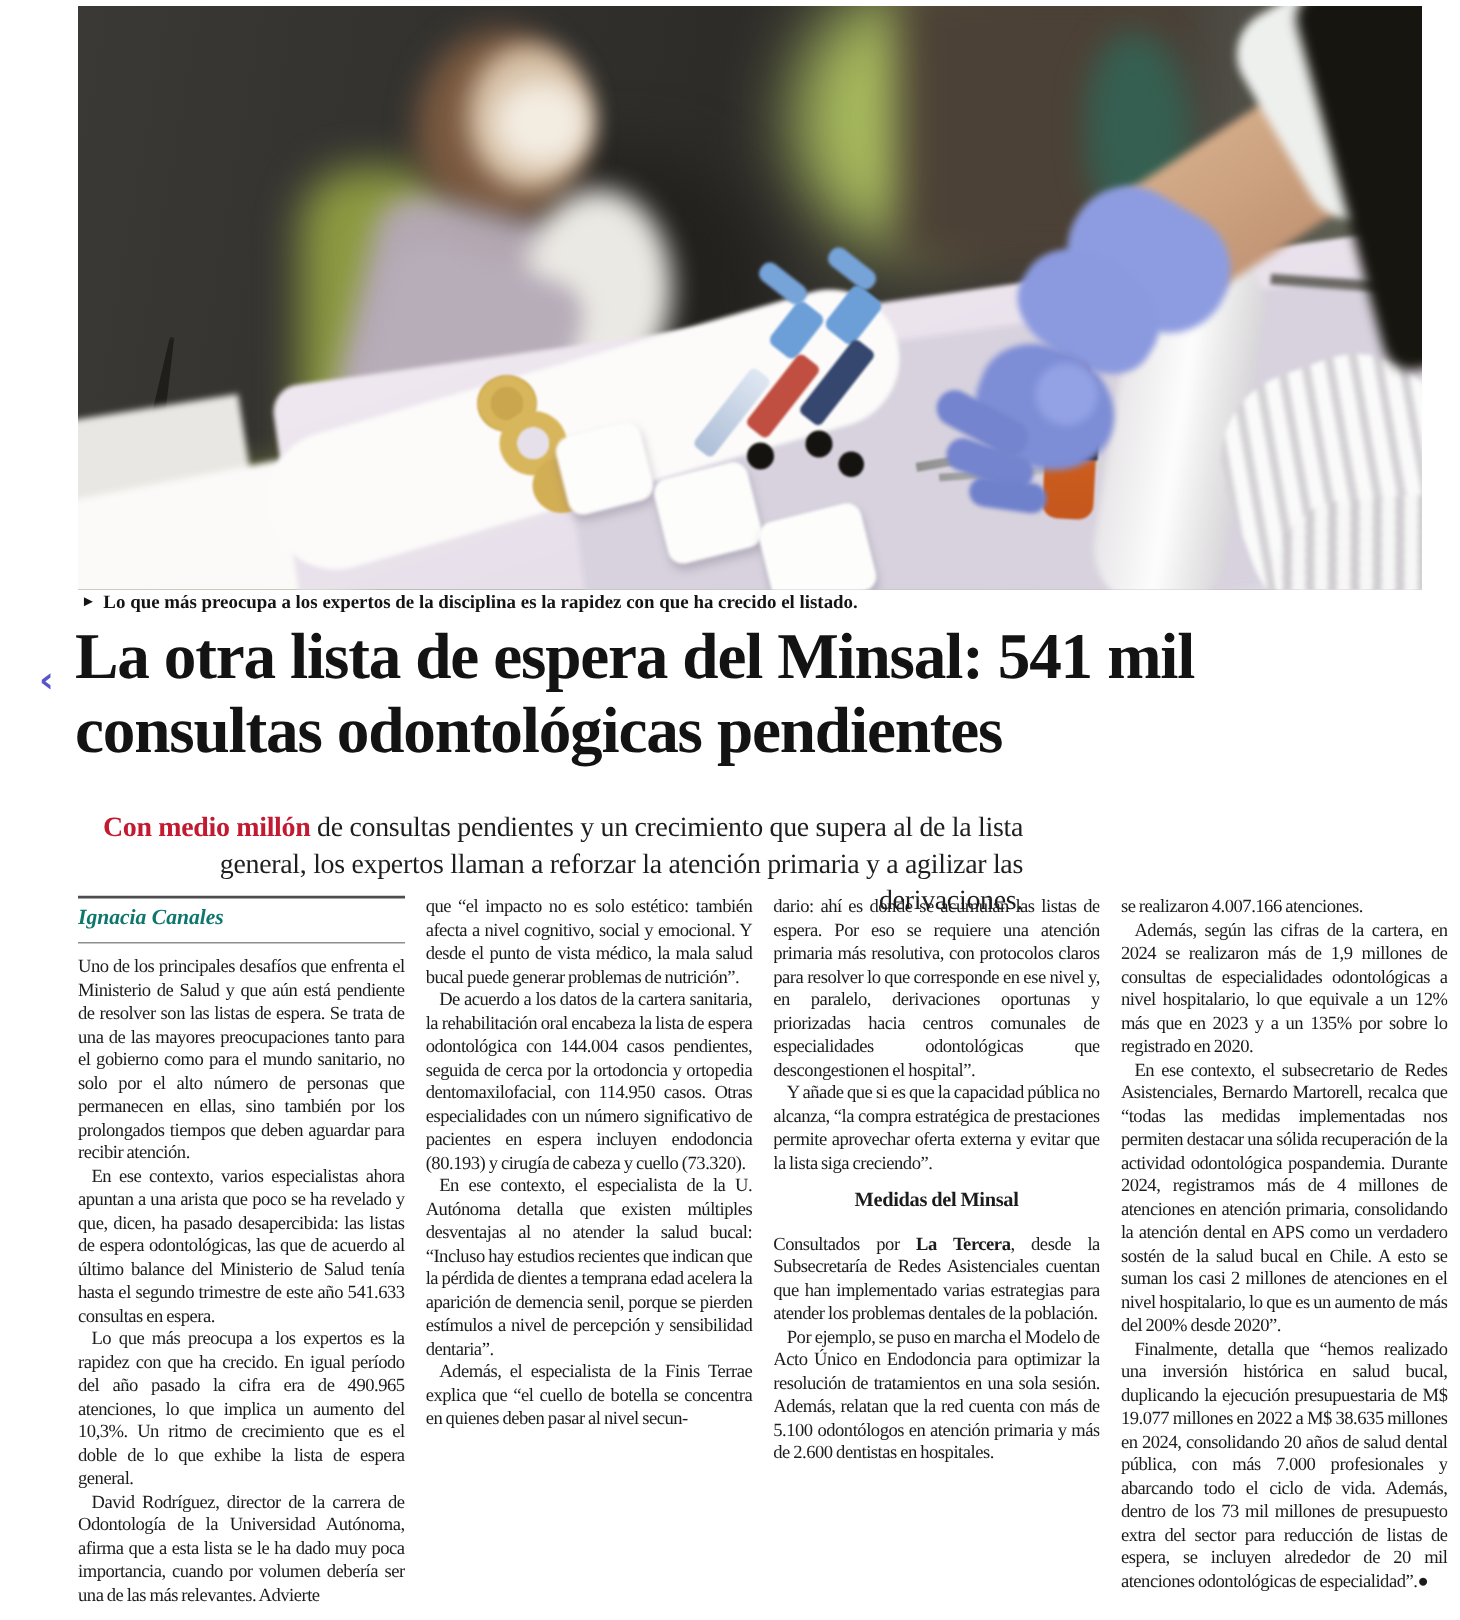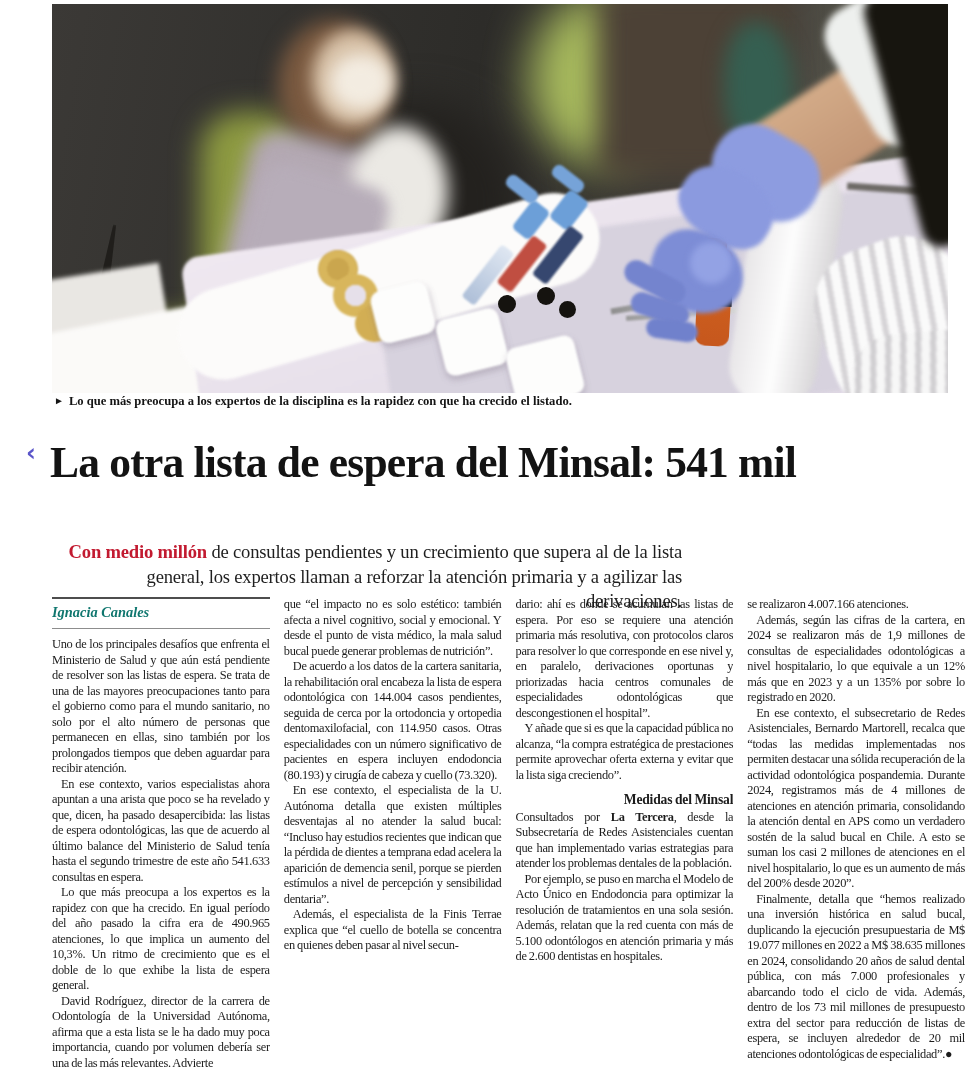--- a/index.html
+++ b/index.html
@@ -16,35 +16,35 @@
          background:linear-gradient(100deg,#3b3936 0%,#2d2c29 45%,#45423c 75%,#6f7263 100%);}
   .photo .ph{position:absolute;}
 
   
   .caption{position:absolute;left:54px;top:394px;width:900px;font-size:12.6px;font-weight:bold;color:#141414;}
   .cap-marker{font-size:10px;position:relative;top:-1px;margin-right:5px;}
 
   
   .headline{position:absolute;left:50px;top:414px;width:912px;margin:0;
             font-size:43.5px;line-height:49px;font-weight:bold;letter-spacing:-0.8px;color:#131313;}
-  .hl-line{display:block;white-space:nowrap;margin-top:24px;}
+  .hl-line{display:block;white-space:nowrap;}
 
   
   .standfirst{position:absolute;left:52px;top:538px;width:628px;margin:2px;
               font-size:18.6px;line-height:24.5px;color:#1f1f1f;letter-spacing:-0.2px;text-align:right;}
   .standfirst .lead{color:#c21a30;font-weight:bold;}
 
   
   .columns{position:absolute;left:52px;top:597px;width:913px;height:483px;
            display:flex;gap:14px;overflow:hidden;}
   .col{flex:1 1 0;min-width:0;overflow:hidden;}
   .col p{margin:0;text-align:justify;font-size:12.4px;line-height:15.5px;
          letter-spacing:-0.32px;word-spacing:-0.5px;color:#1c1c1c;}
   .col p.indent{text-indent:9px;}
-  .col p.subhead{font-weight:bold;font-size:13.6px;text-align:right;margin-top:9px;margin-bottom:2px;letter-spacing:-0.2px;}
+  .col p.subhead{font-weight:bold;font-size:13.6px;text-align:center;margin-top:9px;margin-bottom:14px;letter-spacing:-0.2px;}
   .b{font-weight:bold;}
 
   
   .byline-block{border-top:2px solid #4d4d4d;border-bottom:1px solid #8d8d8d;
                 padding:4px 0 7px 0;margin-bottom:8px;}
   .byline-name{font-weight:bold;font-style:italic;font-size:14.4px;color:#0f766e;}
 </style>
 </head>
 <body>
 
@@ -118,20 +118,21 @@
     <div class="ph" style="left:578px;top:294px;width:60px;height:22px;background:#7484ce;border-radius:11px;transform:rotate(18deg);filter:blur(1.5px);"></div>
     <div class="ph" style="left:594px;top:316px;width:52px;height:20px;background:#7081cc;border-radius:10px;transform:rotate(8deg);filter:blur(1.5px);"></div>
   </figure>
 
   <div class="caption">
     <span class="cap-marker">►</span><span>Lo que más preocupa a los expertos de la disciplina es la rapidez con que ha crecido el listado.</span>
   </div>
 
   <h1 class="headline">
     <span class="hl-line">La otra lista de espera del Minsal: 541 mil</span>
+    <span class="hl-line">consultas odontológicas pendientes</span>
   </h1>
 
   <p class="standfirst">
     <strong class="lead">Con medio millón</strong><span> de consultas pendientes y un crecimiento que supera al de la lista general, los expertos llaman a reforzar la atención primaria y a agilizar las derivaciones.</span>
   </p>
 
   <div class="columns">
     <div class="col">
       <div class="byline-block">
         <span class="byline-name">Ignacia Canales</span>

